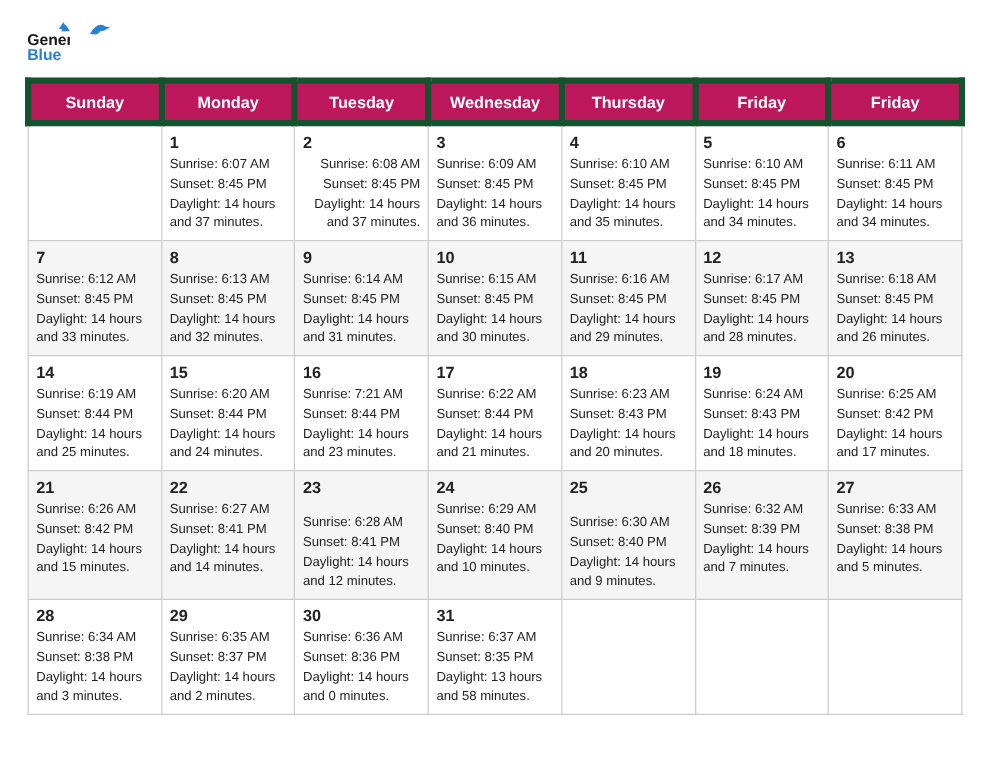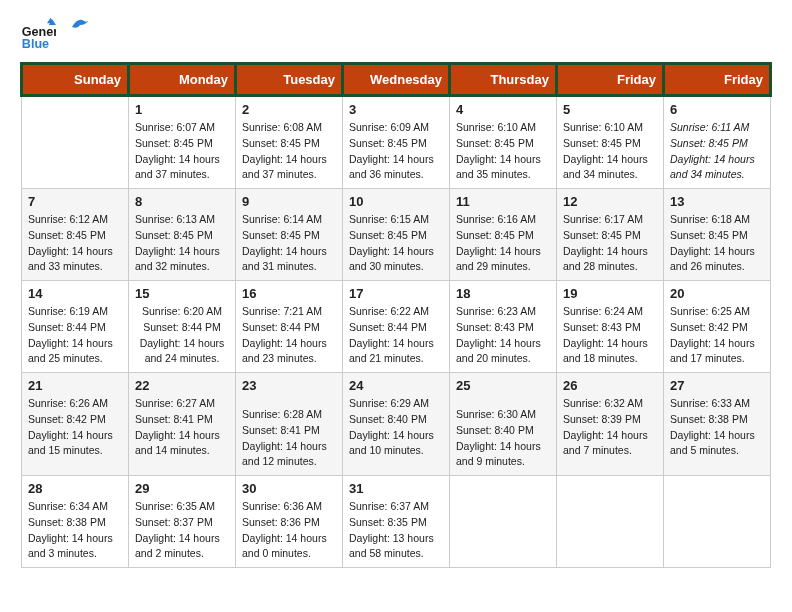--- a/index.html
+++ b/index.html
@@ -38,27 +38,27 @@
       font-size: 14px;
       color: #444;
       margin-top: 2px;
     }
     table {
       width: 100%;
       border-collapse: collapse;
       font-size: 11px;
     }
     thead tr th {
-      background: #c2410c;
+      background: #be185d;
       color: #fff;
       padding: 7px 6px;
-      text-align: right;
+      text-align: center;
       font-size: 13px;
       font-weight: bold;
-      border: 3px solid #14532d;
+      border: 5px solid #14532d;
     }
     tbody tr td {
       border: 1px solid #ccc;
       padding: 5px 6px;
       vertical-align: top;
       min-height: 70px;
       color: #222;
       background: #fff;
     }
     tbody tr:nth-child(even) td {
@@ -121,21 +121,21 @@
         <td class="empty"></td>
         <td>
           <span class="day-num">1</span>
           <div class="day-detail" style="white-space: pre-line;">Sunrise: 6:07 AM
 Sunset: 8:45 PM
 Daylight: 14 hours
 and 37 minutes.</div>
         </td>
         <td>
           <span class="day-num">2</span>
-          <div class="day-detail" style="white-space: pre-line;">Sunrise: 6:08 AM
+          <div class="day-detail" style="white-space: pre-line; text-align: right;">Sunrise: 6:08 AM
 Sunset: 8:45 PM
 Daylight: 14 hours
 and 37 minutes.</div>
         </td>
         <td>
           <span class="day-num">3</span>
           <div class="day-detail" style="white-space: pre-line;">Sunrise: 6:09 AM
 Sunset: 8:45 PM
 Daylight: 14 hours
 and 36 minutes.</div>
@@ -149,21 +149,21 @@
         </td>
         <td>
           <span class="day-num">5</span>
           <div class="day-detail" style="white-space: pre-line;">Sunrise: 6:10 AM
 Sunset: 8:45 PM
 Daylight: 14 hours
 and 34 minutes.</div>
         </td>
         <td>
           <span class="day-num">6</span>
-          <div class="day-detail" style="white-space: pre-line; font-style: italic;">Sunrise: 6:11 AM
+          <div class="day-detail" style="white-space: pre-line;">Sunrise: 6:11 AM
 Sunset: 8:45 PM
 Daylight: 14 hours
 and 34 minutes.</div>
         </td>
       </tr>
       <tr>
         <td>
           <span class="day-num">7</span>
           <div class="day-detail" style="white-space: pre-line;">Sunrise: 6:12 AM
 Sunset: 8:45 PM
@@ -216,21 +216,21 @@
       <tr>
         <td>
           <span class="day-num">14</span>
           <div class="day-detail" style="white-space: pre-line;">Sunrise: 6:19 AM
 Sunset: 8:44 PM
 Daylight: 14 hours
 and 25 minutes.</div>
         </td>
         <td>
           <span class="day-num">15</span>
-          <div class="day-detail" style="white-space: pre-line; text-align: center;">Sunrise: 6:20 AM
+          <div class="day-detail" style="white-space: pre-line;">Sunrise: 6:20 AM
 Sunset: 8:44 PM
 Daylight: 14 hours
 and 24 minutes.</div>
         </td>
         <td>
           <span class="day-num">16</span>
           <div class="day-detail" style="white-space: pre-line;">Sunrise: 7:21 AM
 Sunset: 8:44 PM
 Daylight: 14 hours
 and 23 minutes.</div>

